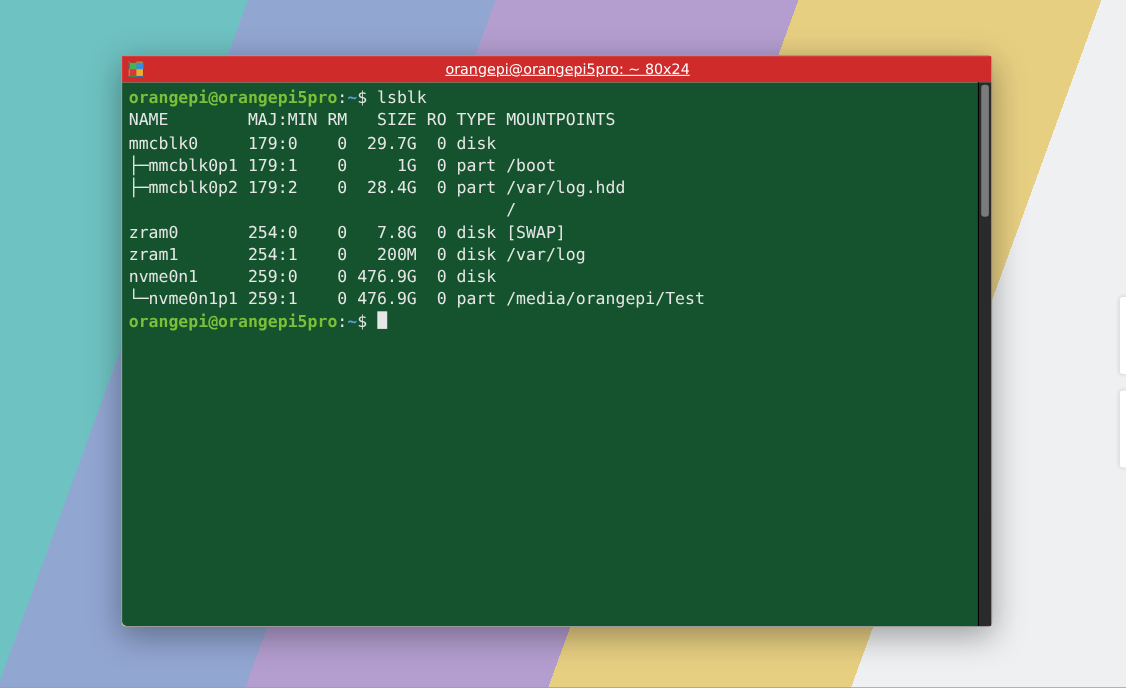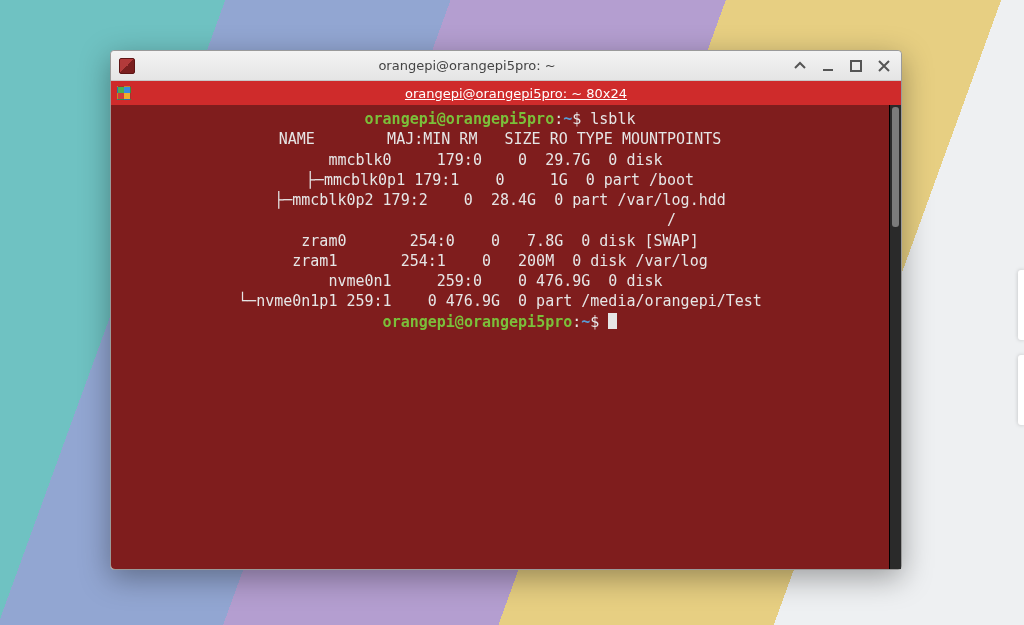--- a/index.html
+++ b/index.html
@@ -54,23 +54,22 @@
   }
   .tabbar .tab-icon {
     width: 14px; height: 14px; margin-right: 6px;
     background:
       conic-gradient(from 0deg, #3a8dde 0 25%, #f0ae2c 25% 50%, #d23c3c 50% 75%, #4caf50 75% 100%);
     border: 1px solid rgba(0,0,0,.2);
   }
   .tabbar .tab-title { flex: 1; text-align: center; }
 
   .terminal-wrap {
-    flex: 1; background: #7f1d1d; position: relative; display: flex;
+    flex: 1; background: #14532d; position: relative; display: flex;
     border-radius: 0 0 4px 4px;
-    text-align: center;
   }
   .terminal {
     flex: 1; padding: 4px 6px 6px 6px; overflow: hidden;
     font: 15px/1.35 "DejaVu Sans Mono", Menlo, Consolas, monospace;
     color: #e6e6e6; white-space: pre;
   }
   .scrollbar {
     width: 12px; background: #2a2a2a; border-left: 1px solid #000;
     position: relative;
   }
@@ -88,46 +87,20 @@
 </head>
 <body>
 
 <div class="desktop">
 
   <div class="side-indicator"></div>
   <div class="side-indicator two"></div>
 
   <div class="window">
 
-    <div class="titlebar">
-      <div class="app-icon"></div>
-      <div class="title">orangepi@orangepi5pro: ~</div>
-      <div class="controls">
-        <div class="wc">
-          <svg viewBox="0 0 14 14">
-              <path d="M2 9 L7 4 L12 9"></path>
-            </svg>
-        </div>
-        <div class="wc">
-          <svg viewBox="0 0 14 14">
-              <path d="M2 11 L12 11"></path>
-            </svg>
-        </div>
-        <div class="wc">
-          <svg viewBox="0 0 14 14">
-              <rect x="2" y="2" width="10" height="10"></rect>
-            </svg>
-        </div>
-        <div class="wc">
-          <svg viewBox="0 0 14 14">
-              <path d="M2 2 L12 12 M12 2 L2 12"></path>
-            </svg>
-        </div>
-      </div>
-    </div>
 
     <div class="tabbar">
       <div class="tab-icon"></div>
       <div class="tab-title">orangepi@orangepi5pro: ~ 80x24</div>
     </div>
 
     <div class="terminal-wrap">
       <div class="terminal"><span class="p-user">orangepi@orangepi5pro</span><span class="p-sym">:</span><span class="p-path">~</span><span class="p-sym">$</span> <span class="cmd">lsblk</span>
 <span>NAME        MAJ:MIN RM   SIZE RO TYPE MOUNTPOINTS</span>
 <span>mmcblk0     179:0    0  29.7G  0 disk </span>

